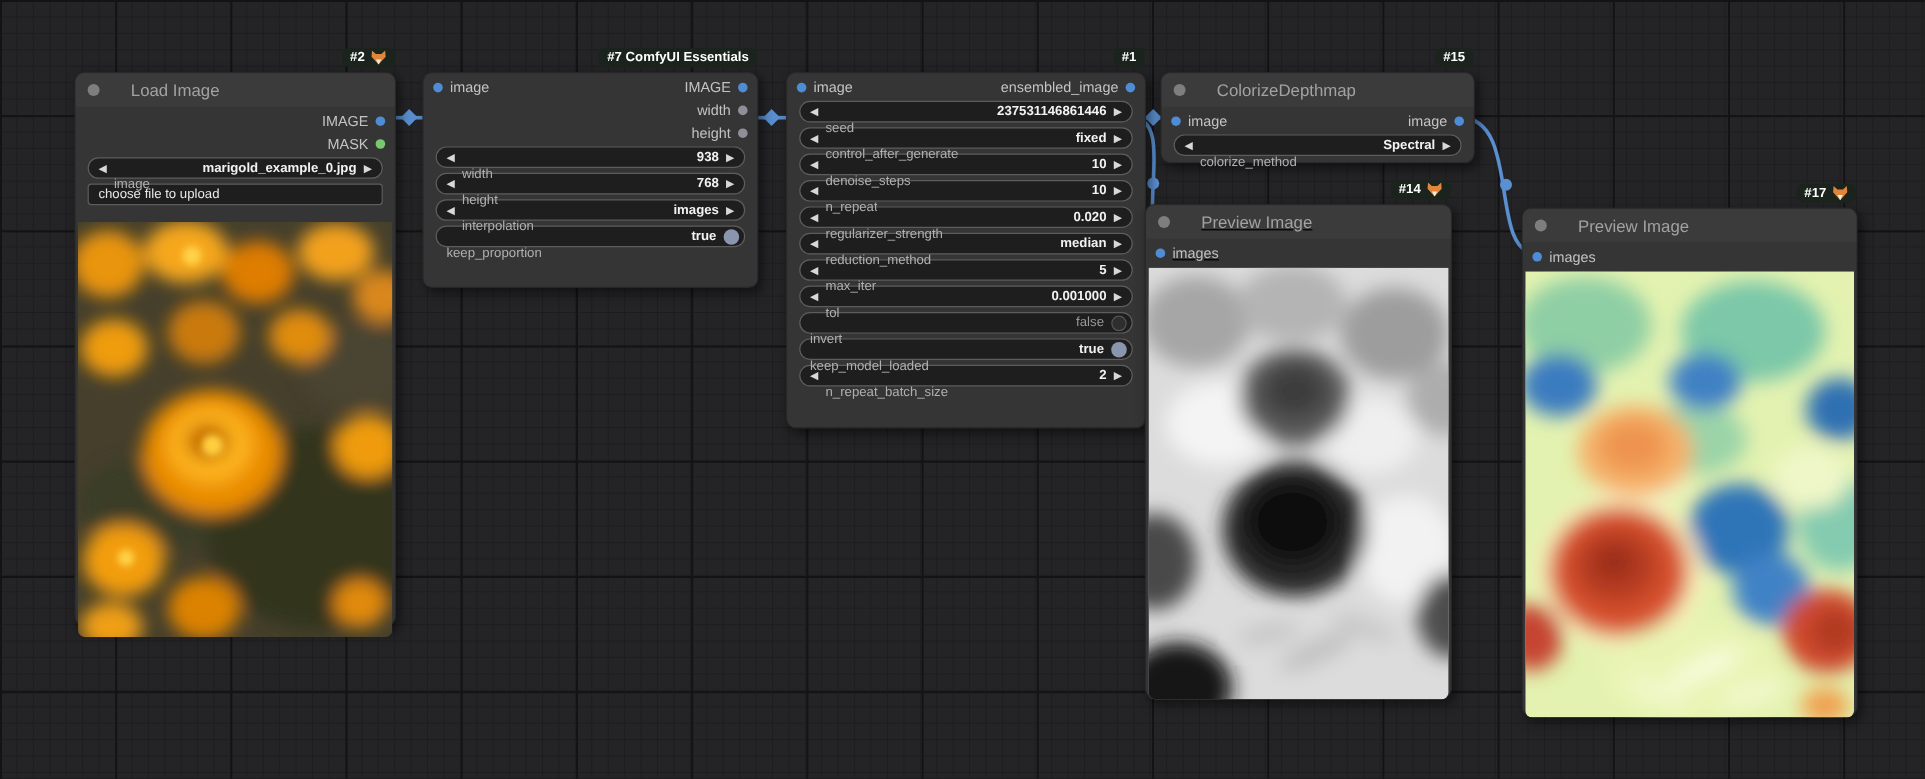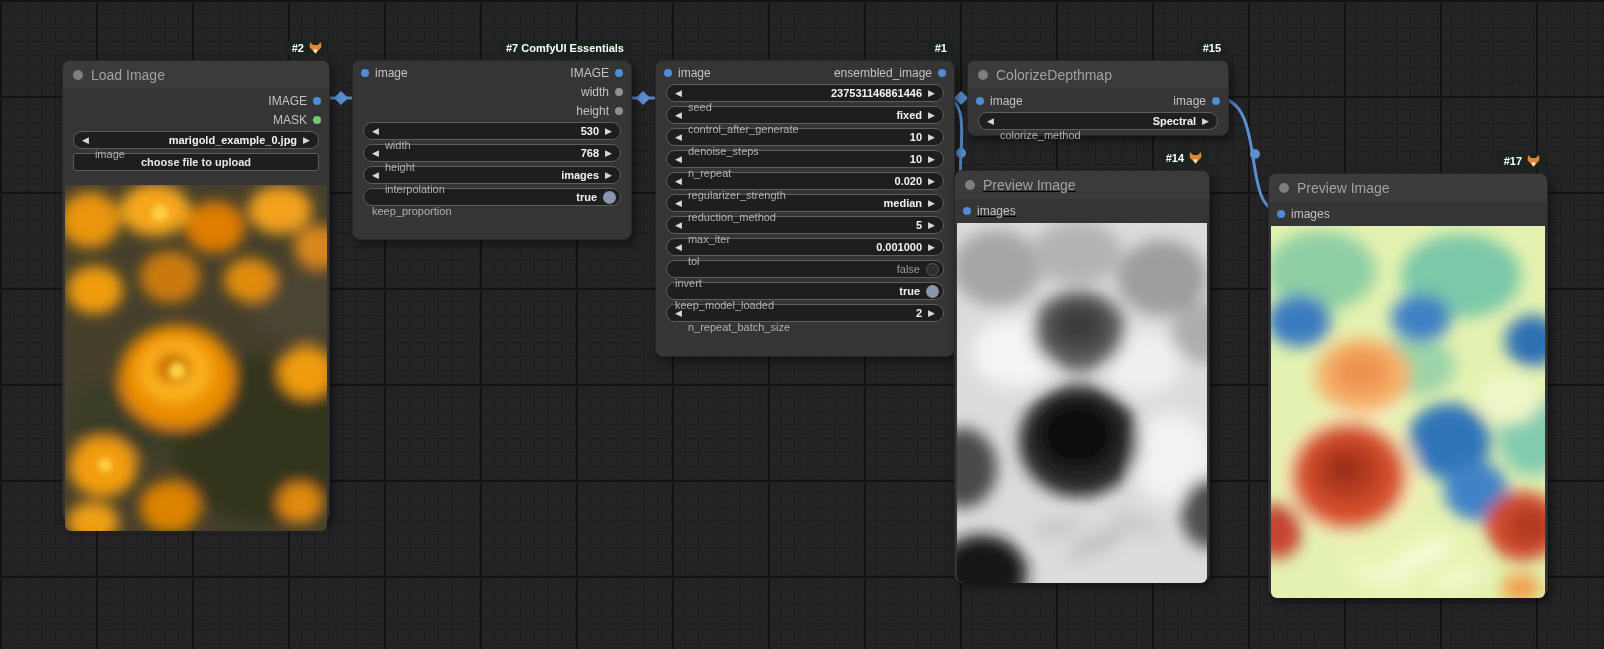--- a/index.html
+++ b/index.html
@@ -13,21 +13,21 @@
       linear-gradient(to bottom,#1d1d1f 1px,transparent 1px);
     background-size:96px 96px,96px 96px,13.7px 13.7px,13.7px 13.7px;
     font-family:"Liberation Sans",sans-serif;
   }
   #links{position:absolute;left:0;top:0;width:1604px;height:649px;pointer-events:none;}
   .node{
     position:absolute;background:#353535;border:1px solid #282828;border-radius:8px;
     box-shadow:3px 4px 10px rgba(0,0,0,.5);box-sizing:border-box;
   }
   .node-title{
-    height:28px;display:flex;align-items:center;gap:8px;padding:0 10px;
+    height:28px;display:flex;align-items:center;gap:26px;padding:0 10px;
     background:#3b3b3b;border-radius:7px 7px 0 0;color:#a2a2a2;font-size:14px;
     white-space:nowrap;overflow:hidden;
   }
   .collapse-dot{width:10px;height:10px;border-radius:50%;background:#7e7e7e;flex:0 0 auto;}
   .badge{
     position:absolute;top:-21px;right:0;background:#1a241c;color:#fff;
     font-weight:bold;font-size:11px;padding:2px 7px;border-radius:6px;
     display:flex;align-items:center;gap:5px;white-space:nowrap;
   }
   .slots{padding:2px 0 0;}
@@ -45,21 +45,21 @@
     font-size:11px;color:#b0b0b0;box-sizing:border-box;gap:6px;white-space:nowrap;
   }
   .warrow{color:#d8d8d8;font-size:9px;line-height:1;flex:0 0 auto;}
   .wname{overflow:hidden;text-overflow:ellipsis;margin-top:28px;}
   .wvalue{margin-left:auto;color:#f2f2f2;font-weight:bold;}
   .wvalue.dim{color:#9a9a9a;font-weight:normal;padding-left:20px;}
   .toggle-dot{width:13px;height:13px;border-radius:50%;flex:0 0 auto;margin-right:-4px;}
   .toggle-on{background:#8a96ad;}
   .toggle-off{background:#2e2e2e;box-shadow:inset 0 0 0 1px #555;}
   .widget.btn{
-    border-radius:3px;justify-content:center;color:#e8e8e8;font-weight:bold;background:#1e1e1e;
+    border-radius:3px;justify-content:flex-start;color:#e8e8e8;font-weight:normal;background:#1e1e1e;
   }
   .img-frame{margin:3px 2px 2px;border-radius:0 0 6px 6px;overflow:hidden;}
   .img-frame svg{display:block;}
   .title-icon{display:flex;align-items:center;flex:0 0 auto;}
 </style>
 </head>
 <body>
 
 <div id="canvas">
 
@@ -185,21 +185,21 @@
         <div class="slot-right">
           <span>height</span>
           <span class="dot dot-gray"></span>
         </div>
       </div>
     </div>
     <div class="widgets">
       <div class="widget">
         <span class="warrow">◀</span>
         <span class="wname">width</span>
-        <span class="wvalue">530</span>
+        <span class="wvalue">938</span>
         <span class="warrow">▶</span>
       </div>
       <div class="widget">
         <span class="warrow">◀</span>
         <span class="wname">height</span>
         <span class="wvalue">768</span>
         <span class="warrow">▶</span>
       </div>
       <div class="widget">
         <span class="warrow">◀</span>

